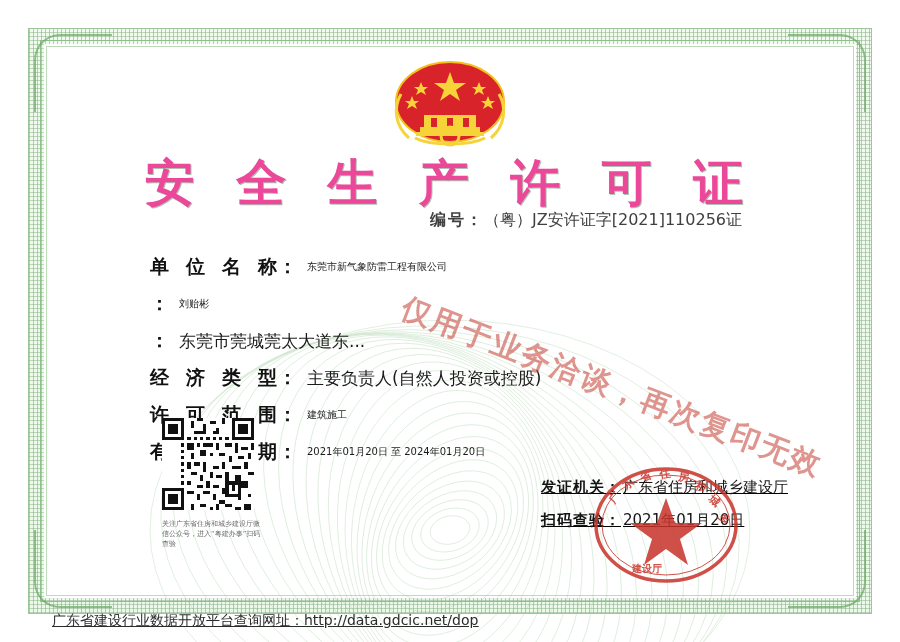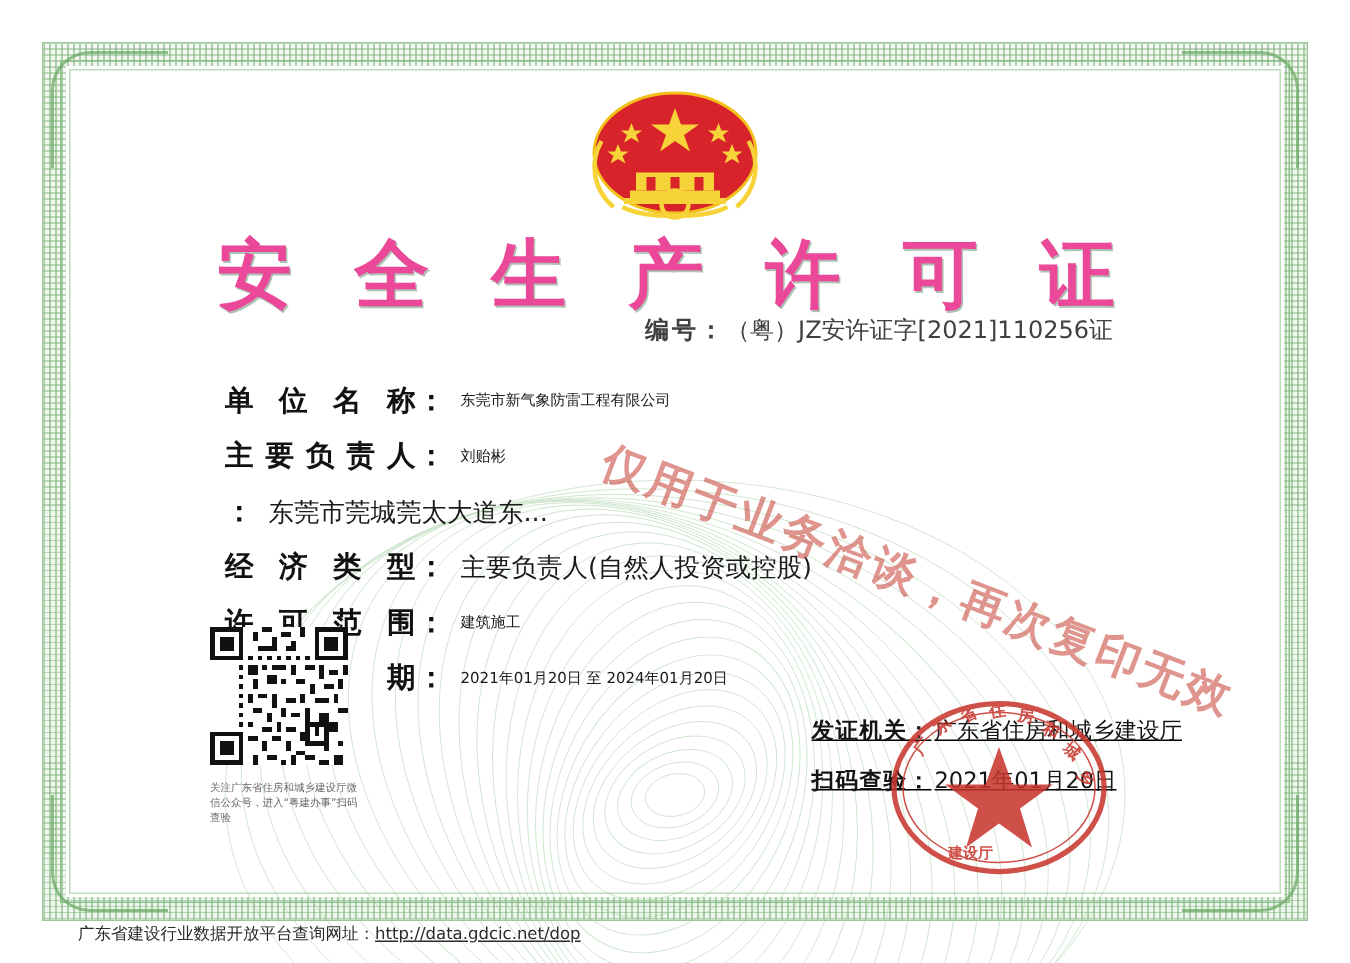--- a/index.html
+++ b/index.html
@@ -154,21 +154,21 @@
     font-size: 10px;
     color: #1a1a1a;
     font-family: "DejaVu Sans", "Liberation Sans", sans-serif;
     white-space: nowrap;
   }
   .field-value.small { font-size: 17px; }
 
   
   .qr-block {
     position: absolute;
-    left: 140px;
+    left: 162px;
     top: 418px;
     width: 96px;
   }
   .qr {
     width: 92px;
     height: 92px;
     image-rendering: pixelated;
   }
   .qr-caption {
     margin-top: 5px;
@@ -227,24 +227,25 @@
     letter-spacing: 2px;
     white-space: nowrap;
     pointer-events: none;
   }
 
   
   .footer {
     position: absolute;
     left: 52px;
     bottom: 12px;
-    font-size: 11px;
+    font-size: 14px;
     color: #2b2b2b;
     font-family: "DejaVu Sans", "Liberation Sans", sans-serif;
     white-space: nowrap;
+    text-decoration: underline;
   }
   .footer .url {
     text-decoration: underline;
     color: #2b2b2b;
   }
 </style>
 </head>
 <body>
 
 <div id="cert">
@@ -327,21 +328,20 @@
 
   <div class="fields">
 
     <div class="field-row">
       <span class="field-label">单位名称</span>
       <span class="field-colon">：</span>
       <span class="field-value">东莞市新气象防雷工程有限公司</span>
     </div>
 
     <div class="field-row">
-      <span class="field-label">主要负责人</span>
       <span class="field-colon">：</span>
       <span class="field-value">刘贻彬</span>
     </div>
 
     <div class="field-row">
       <span class="field-colon">：</span>
       <span class="field-value small">东莞市莞城莞太大道东...</span>
     </div>
 
     <div class="field-row">

